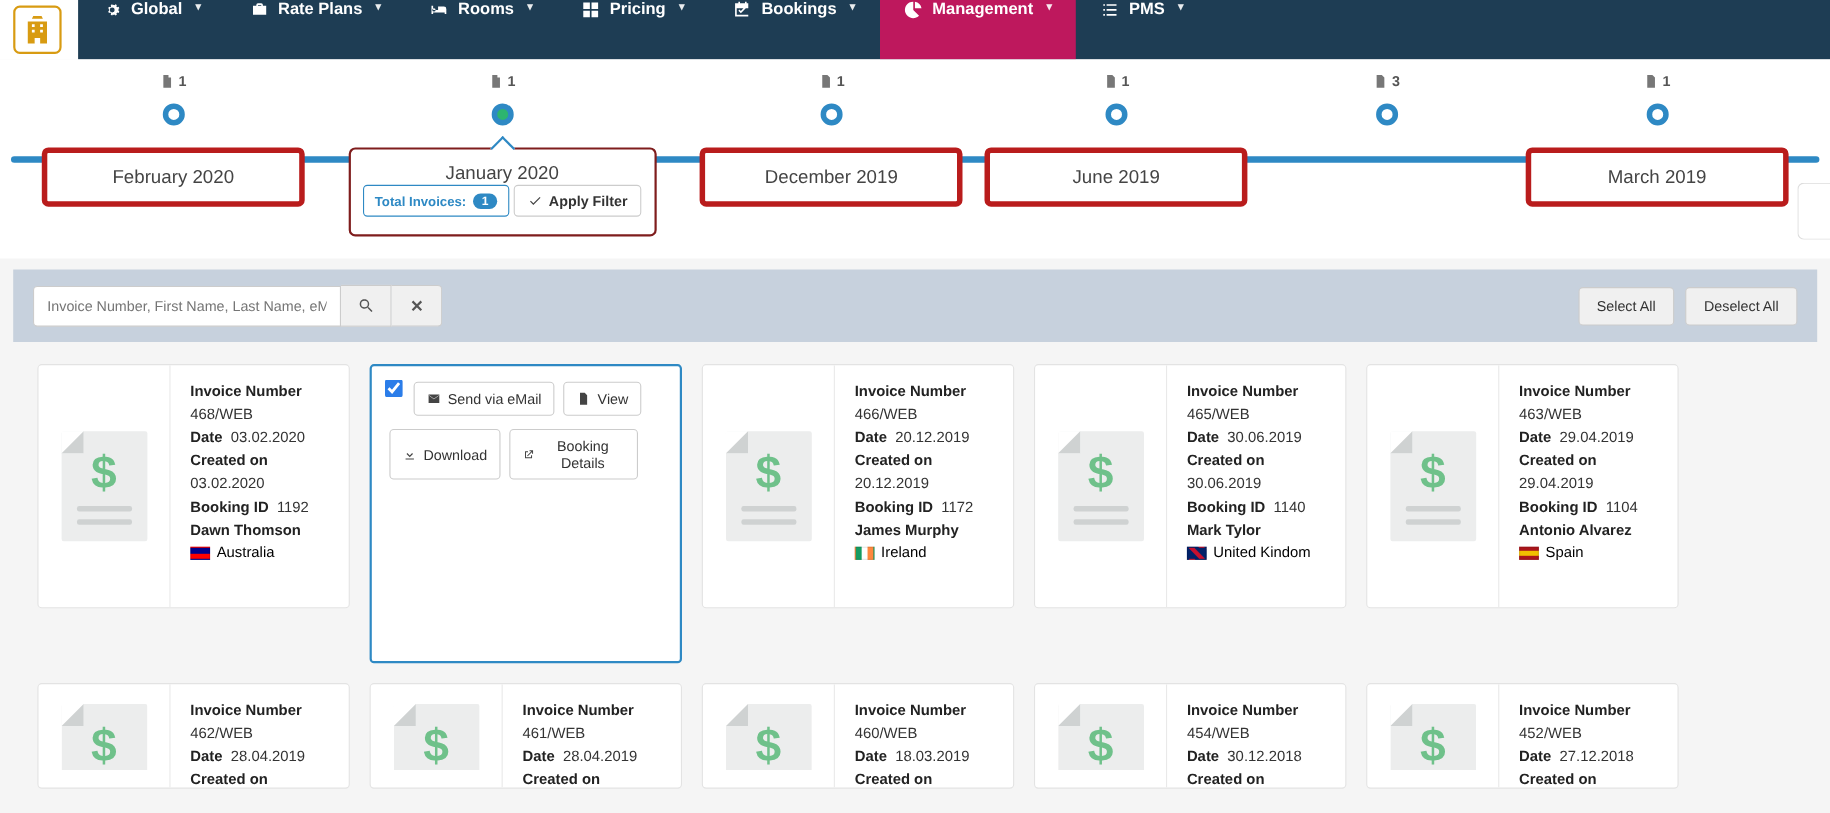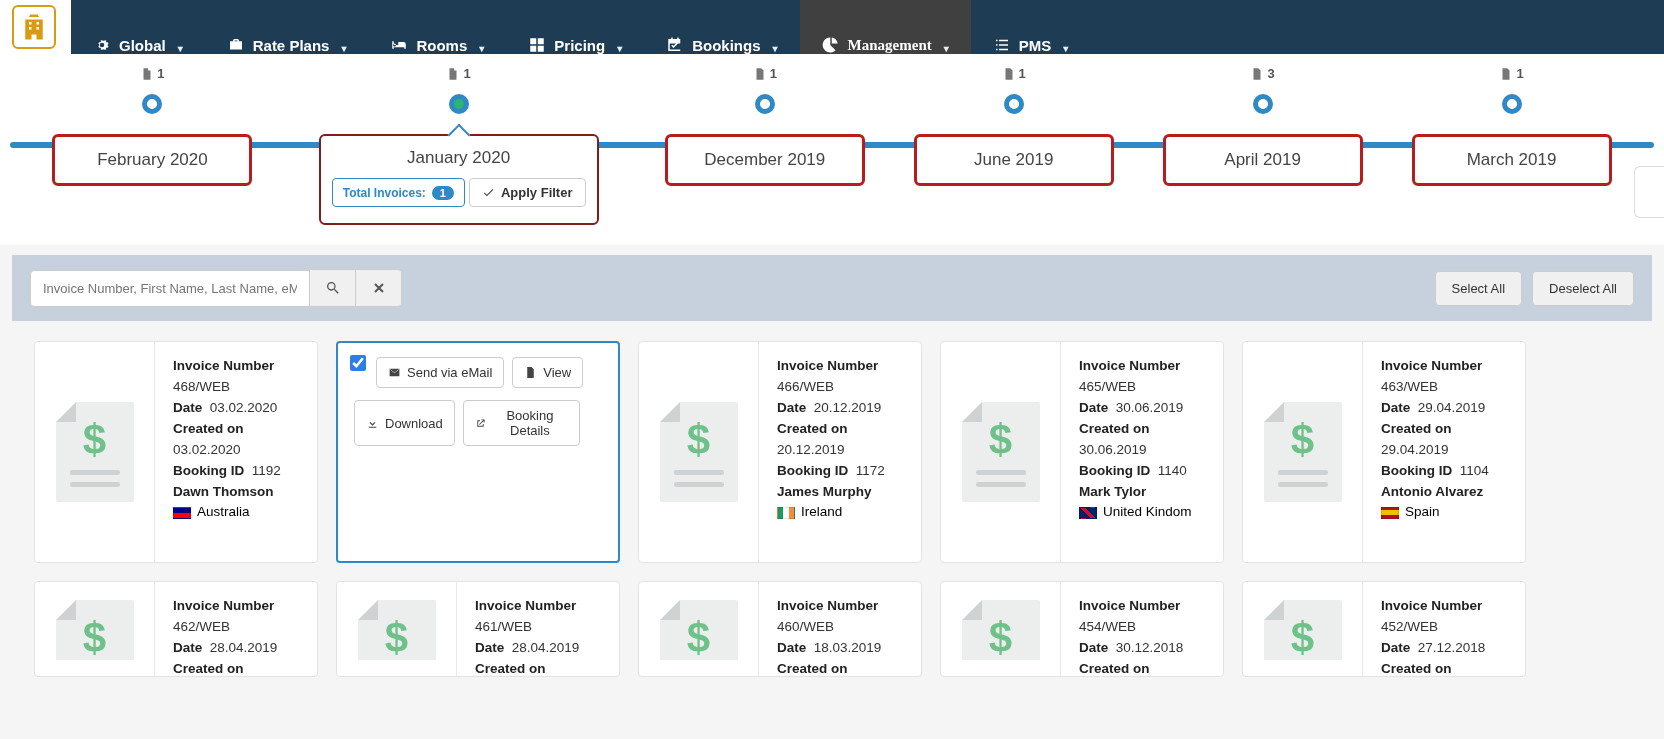--- a/index.html
+++ b/index.html
@@ -3,39 +3,39 @@
 <meta charset="utf-8">
 <style>
 * { margin: 0; padding: 0; box-sizing: border-box; }
 body { font-family: -apple-system, BlinkMacSystemFont, "Segoe UI", Helvetica, Arial, sans-serif; background: #f5f5f5; color: #333; font-size: 14px; width: 1664px; }
 
 
 .navbar { display: flex; align-items: stretch; height: 54px; background: #fff; padding-left: 10px; }
 .logo { width: 44px; height: 44px; border: 2px solid #d89b12; border-radius: 6px; display: flex; align-items: center; justify-content: center; margin: 5px 15px 5px 2px; color: #d89b12; flex-shrink: 0; }
 .logo svg { width: 30px; height: 30px; }
 .nav-items { display: flex; background: #1e3d54; flex: 1; align-items: stretch; }
-.nav-item { display: flex; align-items: flex-end; gap: 8px; padding: 0 22px; color: #fff; font-weight: 600; font-size: 15px; cursor: pointer; }
-.nav-item.active { background: #404040; font-family: Liberation Serif, serif; }
+.nav-item { display: flex; align-items: flex-start; gap: 8px; padding: 0 22px; color: #fff; font-weight: 600; font-size: 15px; cursor: pointer; }
+.nav-item.active { background: #be185d; }
 .nav-item .caret { font-size: 10px; margin-left: 4px; opacity: .9; }
 .nav-item svg { width: 18px; height: 18px; fill: #fff; }
 
 
 .timeline-wrap { position: relative; padding: 40px 0 20px; background: #fff; }
 .timeline-line { position: absolute; top: 88px; left: 10px; right: 10px; height: 6px; background: #2e89c4; border-radius: 3px; }
 .timeline-row { display: flex; gap: 20px; padding: 0 38px; position: relative; }
 .tl-col { flex: 1; display: flex; flex-direction: column; align-items: center; position: relative; }
 .tl-count { position: absolute; top: -28px; display: flex; align-items: center; gap: 3px; color: #555; font-size: 13px; font-weight: 600; }
 .tl-count svg { width: 14px; height: 14px; fill: #777; }
 .tl-dot { width: 20px; height: 20px; border-radius: 50%; background: #fff; border: 5px solid #2e89c4; position: relative; z-index: 2; }
 .tl-dot.active { background: #2db56f; border-color: #2e89c4; }
-.tl-card { margin-top: 20px; border: 3px solid #b91c1c; border-radius: 6px; width: 200px; min-height: 52px; display: flex; flex-direction: column; align-items: center; justify-content: center; background: #fff; position: relative; padding: 12px 8px; }
+.tl-card { margin-top: 20px; border: 5px solid #b91c1c; border-radius: 6px; width: 239px; min-height: 52px; display: flex; flex-direction: column; align-items: center; justify-content: center; background: #fff; position: relative; padding: 12px 8px; }
 .tl-card.active { border: 2px solid #7f1d1d; width: 280px; padding-bottom: 16px; }
 .tl-card.active::before { content: ""; position: absolute; top: -9px; left: 50%; transform: translateX(-50%) rotate(45deg); width: 14px; height: 14px; background: #fff; border-left: 2px solid #2e89c4; border-top: 2px solid #2e89c4; }
 .tl-title { font-size: 17px; color: #444; font-weight: 400; }
-.tl-detail { margin-top: 10px; display: flex; gap: 4px; }
+.tl-detail { display: flex; gap: 4px; }
 .badge-invoices { border: 1px solid #2e89c4; color: #2e89c4; border-radius: 4px; padding: 6px 10px; font-size: 12px; font-weight: 700; display: flex; align-items: center; gap: 6px; }
 .badge-invoices .pill { background: #2e89c4; color: #fff; border-radius: 10px; padding: 1px 8px; font-size: 11px; }
 .btn { border: 1px solid #ccc; background: #fff; border-radius: 4px; padding: 6px 12px; font-size: 13px; font-weight: 600; color: #333; cursor: pointer; display: inline-flex; align-items: center; gap: 6px; }
 .tl-extra { width: 30px; border: 1px solid #ddd; border-radius: 6px 0 0 6px; background: #fff; position: absolute; right: 0; top: 112px; height: 52px; border-right: none; }
 
 
 .searchbar { background: #c7d1dd; padding: 14px 18px; display: flex; align-items: center; gap: 0; margin: 10px 12px 0; }
 .search-input { border: 1px solid #ccc; border-radius: 4px 0 0 4px; padding: 10px 12px; width: 280px; font-size: 13px; outline: none; background: #fff; }
 .search-btn { border: 1px solid #ccc; border-left: none; background: #f0f0f0; width: 46px; height: 38px; display: flex; align-items: center; justify-content: center; cursor: pointer; }
 .search-btn.first { border-radius: 0; }
@@ -55,21 +55,21 @@
 .doc-icon .dollar { position: absolute; top: 14px; left: 0; right: 0; text-align: center; font-size: 42px; font-weight: 700; color: #6fc18a; }
 .doc-icon .line { position: absolute; left: 14px; right: 14px; height: 5px; background: #cfd2d2; border-radius: 2px; }
 .doc-icon .l1 { top: 68px; }
 .doc-icon .l2 { top: 80px; }
 .info-col { flex: 1; padding: 14px 10px 12px 18px; line-height: 1.55; font-size: 13.5px; color: #333; }
 .info-col b { font-weight: 700; color: #222; }
 .flag { display: inline-block; width: 18px; height: 12px; margin-right: 6px; vertical-align: middle; border: 1px solid rgba(0,0,0,.1); }
 .country { display: inline-block; vertical-align: middle; color: #000000; }
 
 
-.sel-card { width: 284px; height: 222px; border: 2px solid #2e89c4; border-radius: 4px; background: #fff; padding: 14px 16px; position: relative; }
+.sel-card { width: 284px; height: 272px; border: 2px solid #2e89c4; border-radius: 4px; background: #fff; padding: 14px 16px; position: relative; }
 .sel-check { position: absolute; top: 12px; left: 12px; width: 16px; height: 16px; accent-color: #2b7de9; }
 .sel-actions { display: flex; flex-wrap: wrap; gap: 8px; margin-top: 0; margin-left: 22px; }
 .sel-actions .btn { font-weight: 400; font-size: 13px; padding: 7px 11px; }
 .sel-actions .row2 { display: flex; gap: 8px; width: 100%; margin-left: -22px; margin-top: 4px; }
 .sel-meta { margin-top: 14px; background: #e4e6e7; border-radius: 4px; padding: 10px 12px; font-size: 12.5px; color: #444; line-height: 1.6; }
 .sel-meta b { font-weight: 700; color: #222; }
 .status-pill { background: #257c3e; color: #fff; border-radius: 3px; padding: 2px 7px; font-size: 11px; font-weight: 700; margin-left: 4px; }
 .sel-actions svg, .btn svg { width: 13px; height: 13px; fill: #444; }
 
 
@@ -207,23 +207,20 @@
         </div>
     </div>
     <div class="tl-col">
       <div class="tl-count">
           <svg viewBox="0 0 24 24">
             <path d="M6 2h8l4 4v16H6V2z"></path>
           </svg>
           <span>3</span>
         </div>
       <div class="tl-dot"></div>
-      <div class="tl-card">
-          <span class="tl-title">April 2019</span>
-        </div>
     </div>
     <div class="tl-col">
       <div class="tl-count">
           <svg viewBox="0 0 24 24">
             <path d="M6 2h8l4 4v16H6V2z"></path>
           </svg>
           <span>1</span>
         </div>
       <div class="tl-dot"></div>
       <div class="tl-card">

